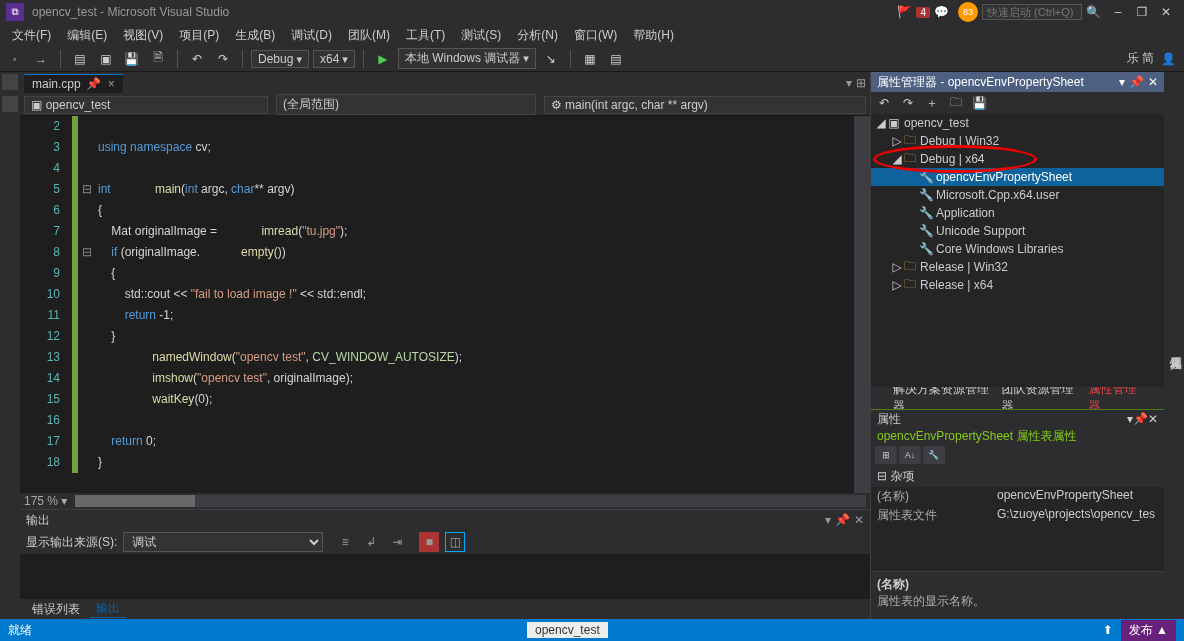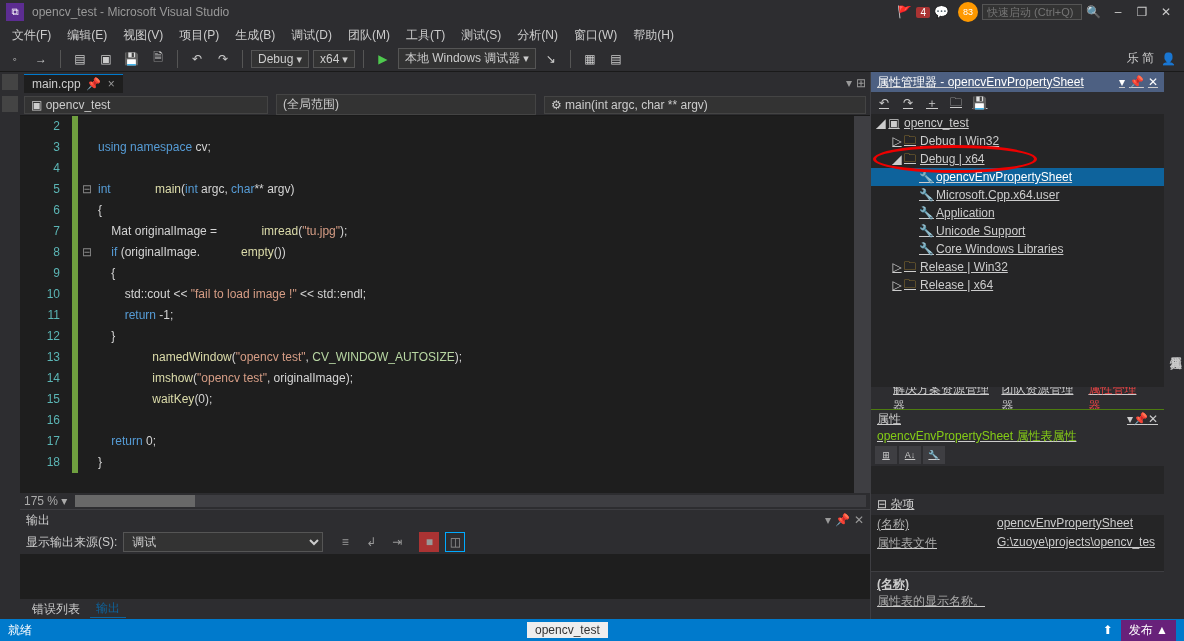--- a/index.html
+++ b/index.html
@@ -53,21 +53,21 @@
 .output-head { height: 20px; background: #2d2d30; display: flex; align-items: center; padding: 0 6px; color: #ccc; }
 .output-head .spacer { flex: 1; }
 .output-head .hicon { margin-left: 4px; cursor: pointer; color: #999; }
 .output-tools { height: 24px; background: #2d2d30; display: flex; align-items: center; padding: 0 6px; gap: 6px; }
 .output-tools select { background: #333; border: 1px solid #555; color: #ccc; padding: 1px 4px; width: 200px; }
 .output-tools .obtn { width: 20px; height: 20px; display: inline-flex; align-items: center; justify-content: center; color: #999; }
 .output-body { flex: 1; background: #1e1e1e; }
 .output-tabs { height: 20px; background: #2d2d30; display: flex; align-items: center; padding: 0 6px; gap: 4px; }
 .output-tabs span { padding: 0 6px; cursor: pointer; color: #ccc; }
 .output-tabs .active { color: #0e639c; border-bottom: 1px solid #0e639c; }
-.right-col { width: 294px; display: flex; flex-direction: column; background: #252526; border-left: 1px solid #3e3e42; text-decoration: underline; }
+.right-col { width: 294px; display: flex; flex-direction: column; background: #252526; border-left: 1px solid #3e3e42; }
 .pm-head { height: 20px; background: #4d6082; color: #fff; display: flex; align-items: center; padding: 0 6px; }
 .pm-head .spacer { flex: 1; }
 .pm-head .picon { margin-left: 4px; cursor: pointer; }
 .pm-tools { height: 22px; background: #2d2d30; display: flex; align-items: center; padding: 0 4px; gap: 6px; }
 .pm-tools .pbtn { width: 18px; height: 18px; color: #ccc; display: inline-flex; align-items: center; justify-content: center; }
 .pm-tree { flex: 1; background: #252526; overflow: auto; position: relative; }
 .tree-row { height: 18px; display: flex; align-items: center; padding-left: 4px; color: #ccc; cursor: pointer; white-space: nowrap; }
 .tree-row.sel { background: #0e639c; color: #fff; }
 .tree-row .arrow { width: 12px; text-align: center; color: #ccc; }
 .tree-row .ticon2 { width: 14px; margin-right: 3px; text-align: center; display: inline-block; }
@@ -77,21 +77,21 @@
 .ellipse-annot { position: absolute; border: 3px solid #e00; border-radius: 50%; pointer-events: none; }
 .right-tabs { height: 22px; background: #2d2d30; display: flex; align-items: center; padding: 0 16px; }
 .right-tabs span { padding: 0 6px; cursor: pointer; color: #ccc; }
 .right-tabs .active { color: #ef4444; }
 .prop-panel { height: 210px; display: flex; flex-direction: column; border-top: 1px solid #4d7c0f; }
 .prop-head { height: 18px; background: #2d2d30; display: flex; align-items: center; padding: 0 6px; color: #ccc; }
 .prop-head .spacer { flex: 1; }
 .prop-obj { height: 18px; background: #2d2d30; padding: 0 6px; color: #84cc16; }
 .prop-tools { height: 20px; background: #2d2d30; display: flex; gap: 2px; padding: 0 4px; }
 .prop-tools .pt { width: 22px; height: 18px; background: #3e3e42; display: inline-flex; align-items: center; justify-content: center; color: #ccc; font-size: 9px; }
-.prop-grid { background: #252526; flex: 1; margin-top: 28px; }
+.prop-grid { background: #252526; flex: 1; }
 .prop-grid .pg-cat { background: #2d2d30; padding: 2px 6px; color: #ccc; }
 .prop-grid .pg-row { display: flex; padding: 1px 6px; }
 .prop-grid .pg-row .k { width: 120px; color: #aaa; }
 .prop-grid .pg-row .v { flex: 1; color: #ccc; }
 .prop-desc { height: 48px; background: #2d2d30; padding: 4px 6px; color: #aaa; border-top: 1px solid #3e3e42; }
 .prop-desc .dk { font-weight: bold; color: #ccc; }
 .right-edge { width: 20px; background: #2d2d30; display: flex; flex-direction: column; align-items: center; padding-top: 4px; color: #ccc; writing-mode: vertical-rl; }
 .statusbar { height: 22px; background: #007acc; color: #fff; display: flex; align-items: center; padding: 0 8px; }
 .statusbar .spacer { flex: 1; }
 .statusbar .task { background: #eee; color: #333; padding: 1px 8px; }

